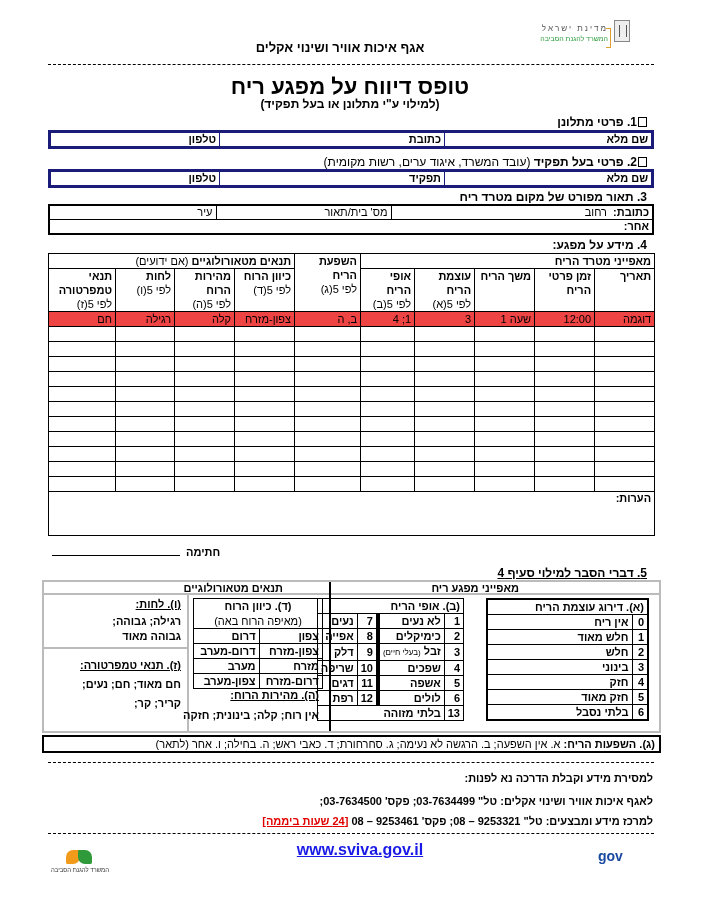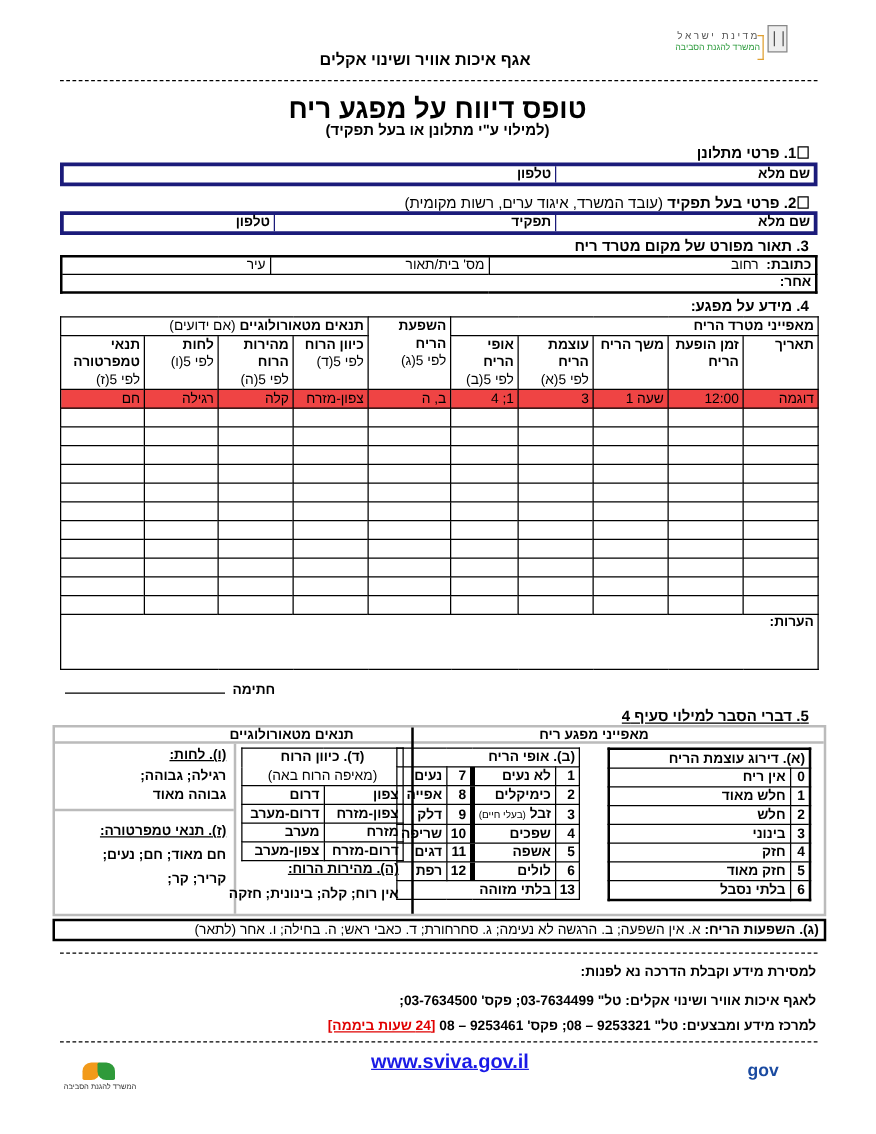--- a/index.html
+++ b/index.html
@@ -76,20 +76,21 @@
 </div>
 <div class="dash" style="top:64px"></div>
 <div class="abs rtl" id="form-title">טופס דיווח על מפגע ריח</div>
 <div class="abs rtl" id="form-subtitle">(למילוי ע"י מתלונן או בעל תפקיד)</div>
 
 <div class="sec-title" style="top:115px">
   <span class="chk"></span><span>1. פרטי מתלונן</span>
 </div>
 <div class="info-box blue" style="top:130px">
   <div class="cell" style="width:207px">שם מלא</div>
+  <div class="cell" style="width:225px">כתובת</div>
   <div class="cell" style="flex:1">טלפון</div>
 </div>
 
 <div class="sec-title" style="top:155px">
   <span class="chk"></span><span>2. פרטי בעל תפקיד</span> <span class="note">(עובד המשרד, איגוד ערים, רשות מקומית)</span>
 </div>
 <div class="info-box blue" style="top:169px">
   <div class="cell" style="width:207px">שם מלא</div>
   <div class="cell" style="width:225px">תפקיד</div>
   <div class="cell" style="flex:1">טלפון</div>
@@ -124,21 +125,21 @@
       <col style="width:67px">
   </colgroup>
   <tbody>
       <tr>
     <th colspan="5">מאפייני מטרד הריח</th>
     <th rowspan="2"><span>השפעת הריח</span><span class="sub">לפי 5(ג)</span></th>
     <th colspan="4"><span>תנאים מטאורולוגיים</span> <span class="hsub">(אם ידועים)</span></th>
   </tr>
   <tr>
     <th><span>תאריך</span></th>
-    <th><span>זמן הופעת הריח</span></th>
+    <th><span>זמן פרטי הריח</span></th>
     <th><span>משך הריח</span></th>
     <th><span>עוצמת הריח</span><span class="sub">לפי 5(א)</span></th>
     <th><span>אופי הריח</span><span class="sub">לפי 5(ב)</span></th>
     <th><span>כיוון הרוח</span><span class="sub">לפי 5(ד)</span></th>
     <th><span>מהירות הרוח</span><span class="sub">לפי 5(ה)</span></th>
     <th><span>לחות</span><span class="sub">לפי 5(ו)</span></th>
     <th><span>תנאי טמפרטורה</span><span class="sub">לפי 5(ז)</span></th>
   </tr>
   <tr class="example">
     <td>דוגמה</td>

